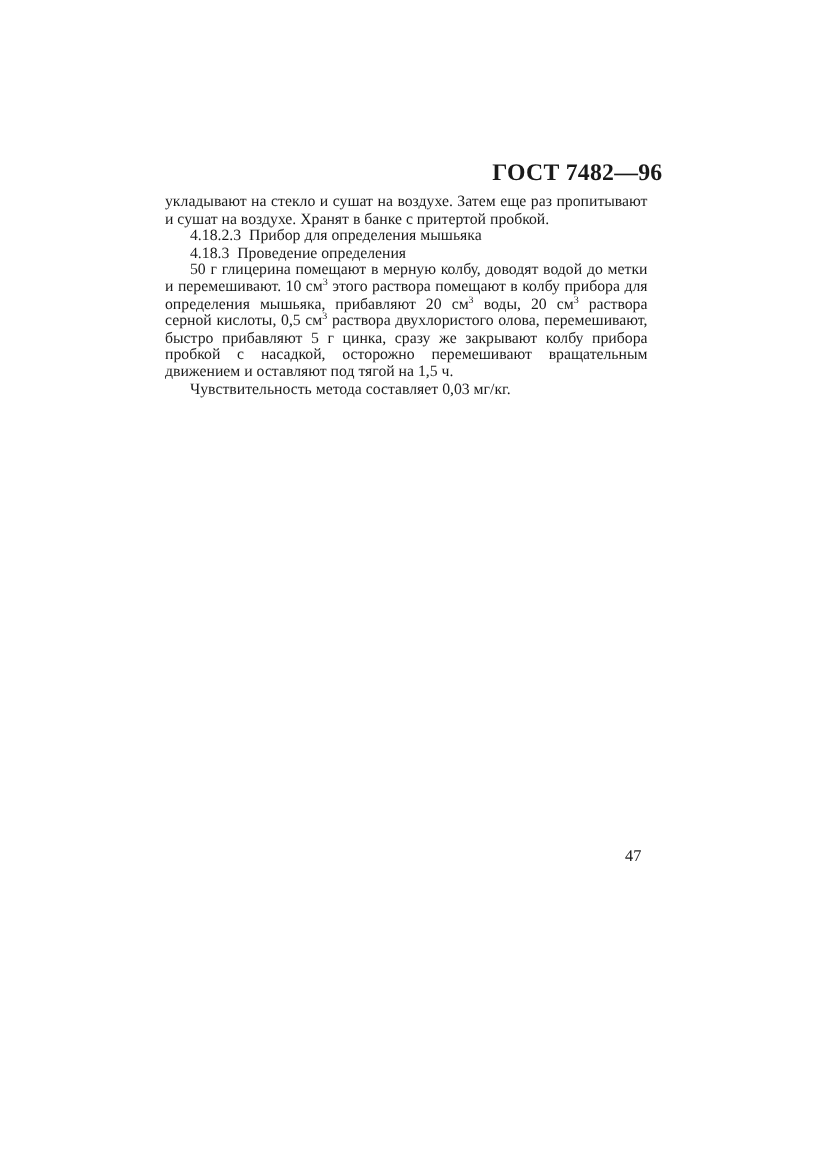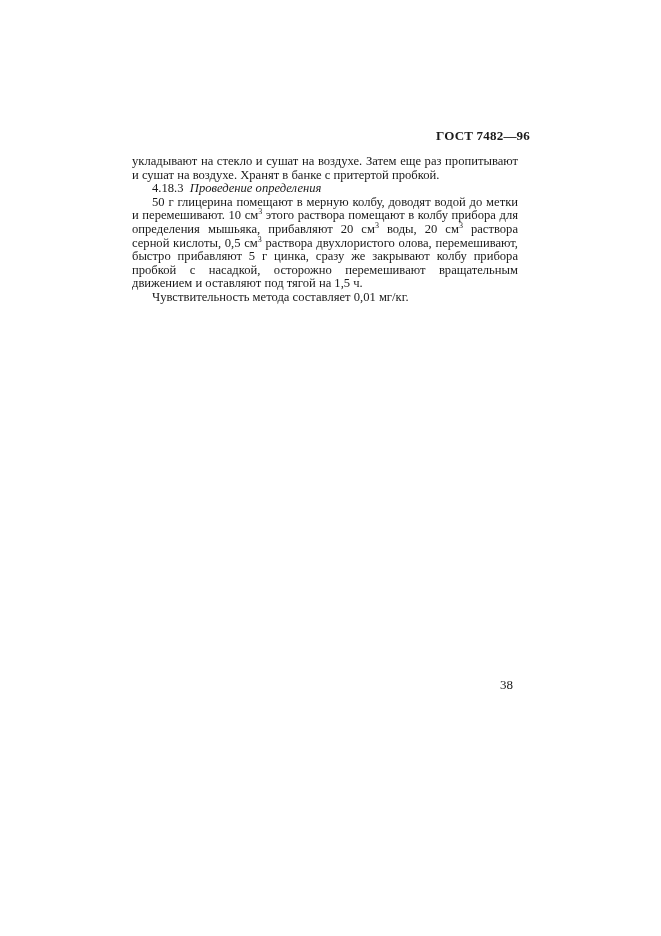--- a/index.html
+++ b/index.html
@@ -1,33 +1,37 @@
 <!DOCTYPE html>
 <html><head>
 <meta charset="utf-8">
 <style>
   html, body { margin:0; padding:0; background:#ffffff; }
   body { width:661px; height:936px; position:relative; overflow:hidden;
          font-family:"Liberation Serif", "DejaVu Serif", serif; color:#1a1a1a; }
-  .header { position:absolute; top:128px; right:131px; font-size:13px; font-weight:bold; letter-spacing:0.2px; }
+  .header { position:absolute; top:128px; right:131px; font-size:19px; font-weight:bold; letter-spacing:0.2px; }
   .content { position:absolute; left:132px; top:155px; width:386px; font-size:12.6px; line-height:13.6px; }
   .p { margin:0; text-align:justify; text-align-last:left; }
   .ind { text-indent:20px; }
-  .it { font-style:italic; }
+  .it { }
   sup { font-size:8px; line-height:0; vertical-align:5px; }
   .pageno { position:absolute; top:677px; left:500px; font-size:13px; }
 </style>
 </head>
 <body>
 
 <div class="header">ГОСТ 7482—96</div>
 
 <div class="content">
   <p class="p">укладывают на стекло и сушат на воздухе. Затем еще раз пропитывают и сушат на воздухе. Хранят в банке с притертой пробкой.</p>
   <p class="p ind">
+    <span>4.18.2.3</span>&nbsp;
+    <span>Прибор для определения мышьяка</span>
+  </p>
+  <p class="p ind">
     <span>4.18.3</span>&nbsp;
     <span class="it">Проведение определения</span>
   </p>
   <p class="p ind"><span>50 г глицерина помещают в мерную колбу, доводят водой до метки и перемешивают. 10 см</span><sup>3</sup><span> этого раствора помещают в колбу прибора для определения мышьяка, прибавляют 20 см</span><sup>3</sup><span> воды, 20 см</span><sup>3</sup><span> раствора серной кислоты, 0,5 см</span><sup>3</sup><span> раствора двухлористого олова, перемешивают, быстро прибавляют 5 г цинка, сразу же закрывают колбу прибора пробкой с насадкой, осторожно перемешивают вращательным движением и оставляют под тягой на 1,5 ч.</span></p>
-  <p class="p ind">Чувствительность метода составляет 0,01 мг/кг.</p>
+  <p class="p ind">Чувствительность метода составляет 0,03 мг/кг.</p>
 </div>
 
-<div class="pageno">38</div>
+<div class="pageno">47</div>
 
 </body></html>

